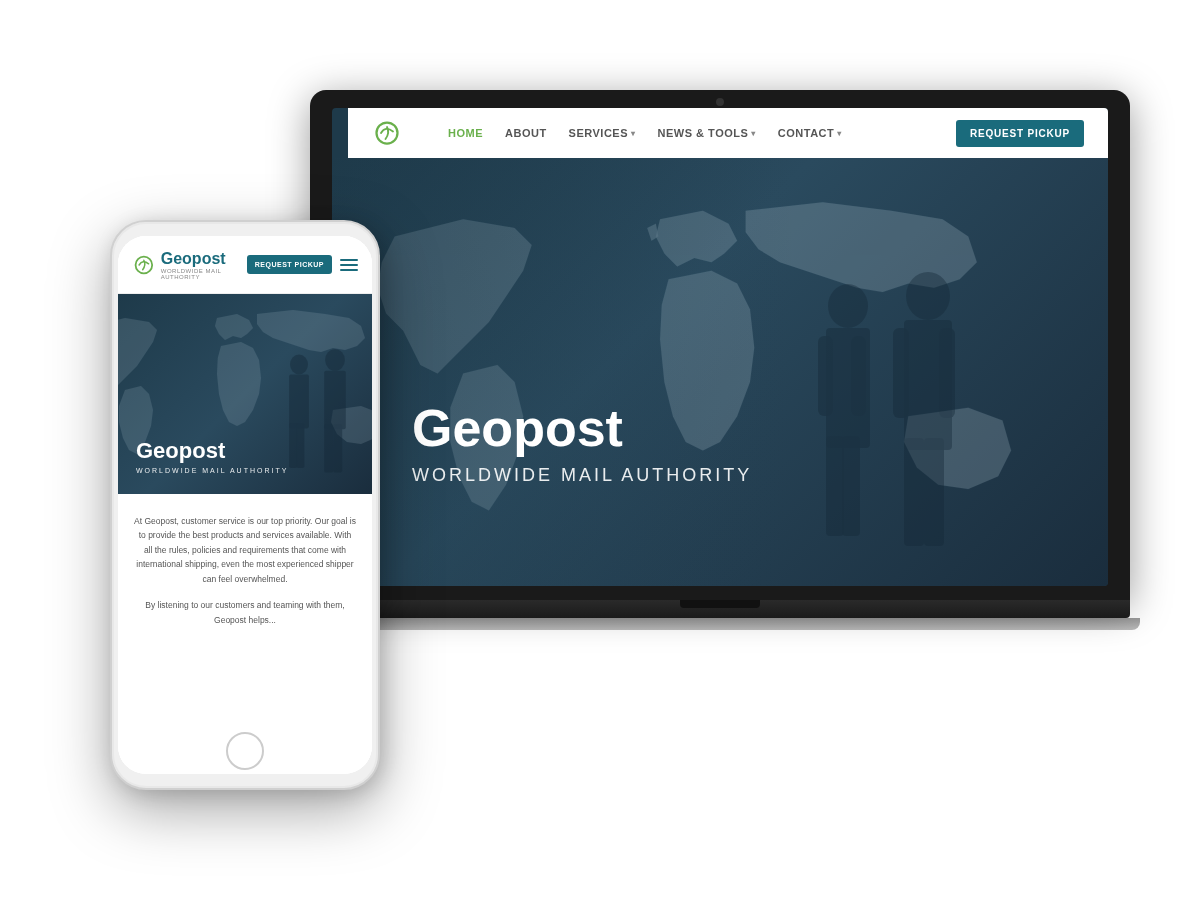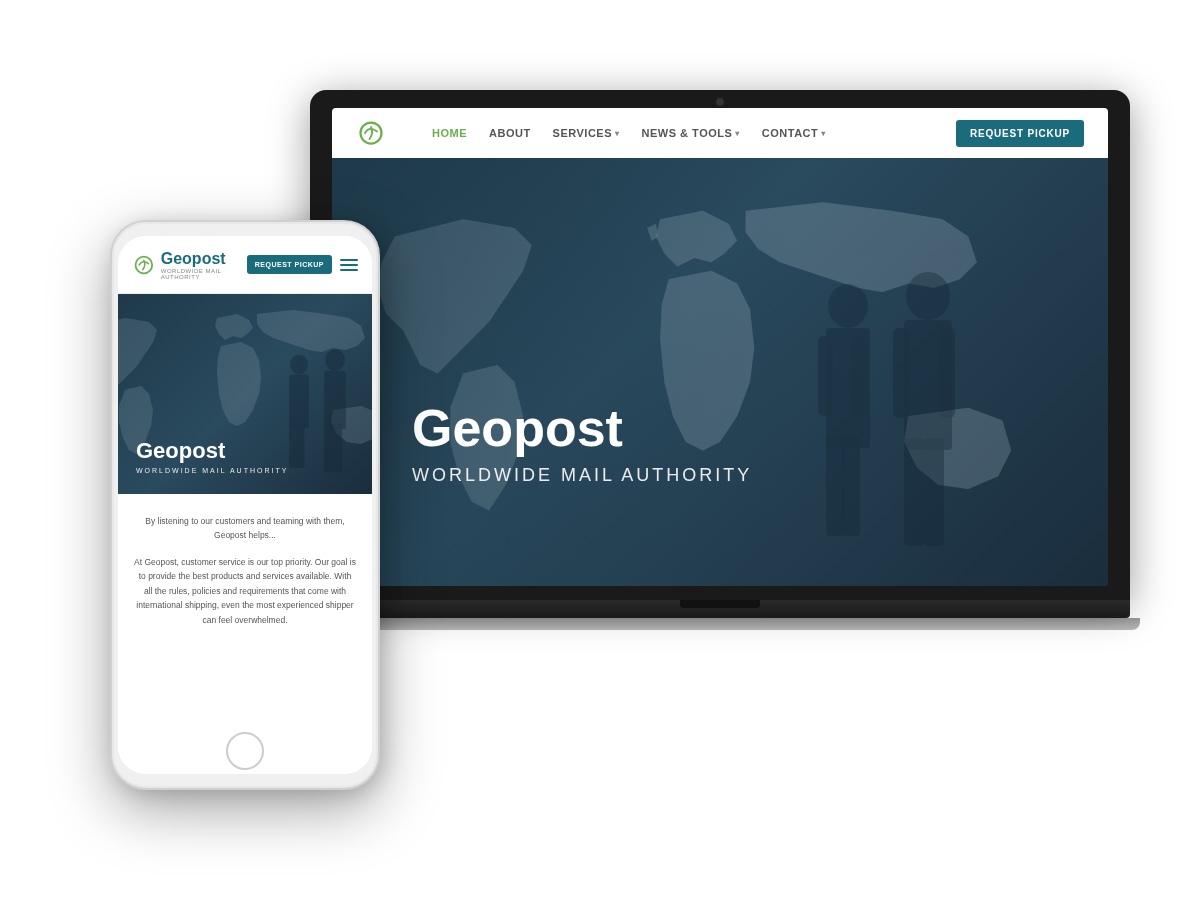--- a/index.html
+++ b/index.html
@@ -60,21 +60,21 @@
       background: #1e3a4a;
       border-radius: 4px;
       overflow: hidden;
       position: relative;
     }
 
     
     .laptop-nav {
       position: absolute;
       top: 0;
-      left: 0;
+      left: 16px;
       right: 0;
       height: 50px;
       background: #ffffff;
       display: flex;
       align-items: center;
       padding: 0 24px;
       z-index: 10;
     }
 
     .laptop-logo-area {
@@ -620,22 +620,22 @@
                 <rect x="136" y="192" width="20" height="108" rx="4"></rect>
               </g>
             </svg>
             <div class="phone-hero-content">
               <div class="phone-hero-title">Geopost</div>
               <div class="phone-hero-subtitle">WORLDWIDE MAIL AUTHORITY</div>
             </div>
           </div>
 
           <div class="phone-content">
+            <p class="phone-content-text">At Geopost, customer service is our top priority.  Our goal is to provide the best products and services available.  With all the rules, policies and requirements that come with international shipping, even the most experienced shipper can feel overwhelmed.</p>
             <p class="phone-content-text">By listening to our customers and teaming with them, Geopost helps...</p>
-            <p class="phone-content-text">At Geopost, customer service is our top priority.  Our goal is to provide the best products and services available.  With all the rules, policies and requirements that come with international shipping, even the most experienced shipper can feel overwhelmed.</p>
           </div>
 
         </div>
       </div>
 
       <div class="phone-home"></div>
     </div>
   </div>
 
 </div>

